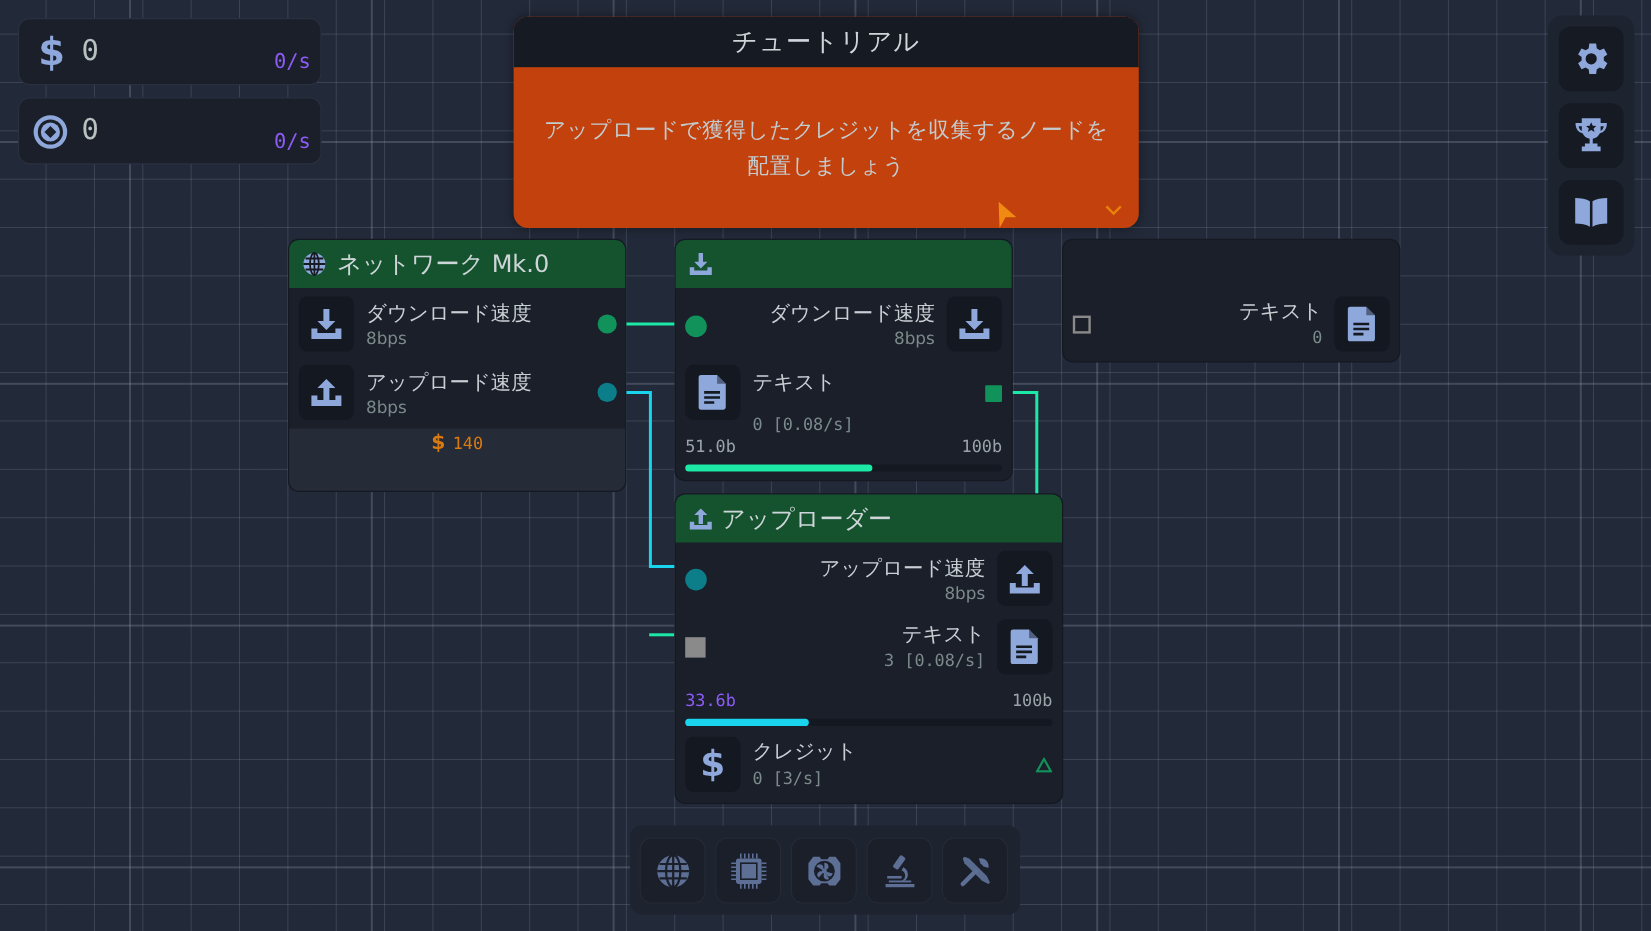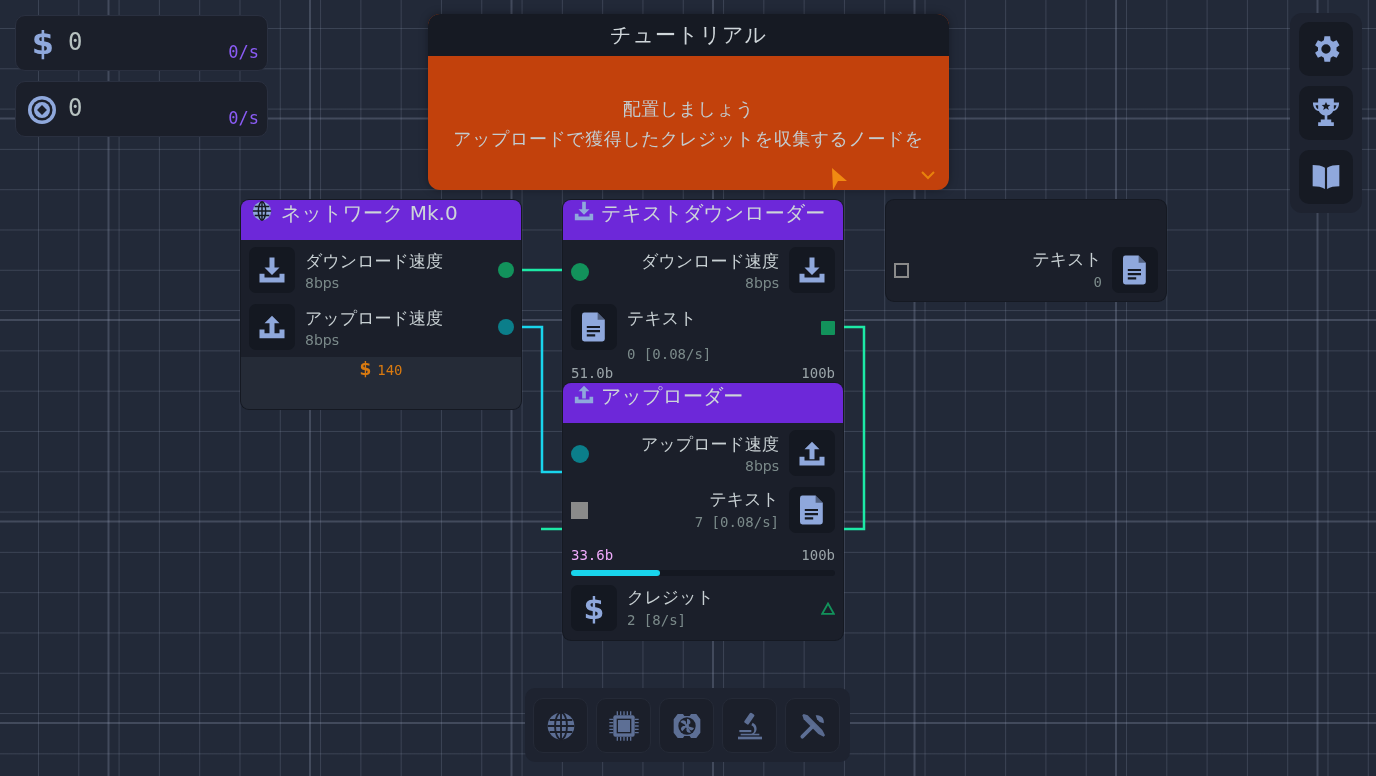--- a/index.html
+++ b/index.html
@@ -19,21 +19,21 @@
 .res .val{position:absolute;left:52px;top:12px;font-size:24px;color:#b7c2c0}
 .res .rate{position:absolute;right:8px;bottom:8px;font-size:17px;color:#8b5cf6}
 .tut{position:absolute;left:428px;top:14px;width:521px;height:176px;background:#c2410c;border-radius:12px;overflow:hidden;box-shadow:0 0 8px rgba(0,0,0,0.35)}
 .tut .hd{height:42px;background:#161a23;text-align:center;font-size:21px;line-height:42px;color:#cfd6da;letter-spacing:1px}
 .tut .body{padding:38px 12px 0;text-align:center;font-size:18px;line-height:30px;color:#c3cbcf;letter-spacing:0.5px}
 .tut .chev{position:absolute;right:14px;bottom:8px;width:14px;height:14px}
 .cursor{position:absolute;left:832px;top:168px}
 .side{position:absolute;left:1290px;top:13px;width:72px;height:200px;background:#1e2330;border-radius:12px}
 .side .b{position:absolute;left:9px;width:54px;height:54px;background:#161a23;border-radius:10px;display:flex;align-items:center;justify-content:center}
 .node{position:absolute;background:#1b1f2a;border-radius:8px;box-shadow:0 0 0 1px #151922}
-.node .nh{height:40px;background:#6d28d9;border-radius:8px 8px 0 0;display:flex;padding-left:10px;font-size:20px;color:#cdd5d8;gap:8px}
+.node .nh{height:40px;background:#14532d;border-radius:8px 8px 0 0;display:flex;align-items:center;padding-left:10px;font-size:20px;color:#cdd5d8;gap:8px}
 .row{position:absolute;left:0;right:0;height:56px}
 .ibox{position:absolute;width:46px;height:46px;background:#141821;border-radius:7px;display:flex;align-items:center;justify-content:center}
 .lbl{position:absolute;font-size:17px;color:#c8d0d3;white-space:nowrap}
 .sub{position:absolute;font-size:14px;color:#7b8a8a;white-space:nowrap}
 .dot{position:absolute;width:16px;height:16px;border-radius:50%}
 .green{background:#12925b}
 .teal{background:#0b7e8a}
 .sq{position:absolute;width:14px;height:14px}
 .prog{position:absolute;left:8px;right:8px;height:6px;background:#141821;border-radius:3px}
 .prog i{display:block;height:6px;border-radius:3px}
@@ -68,22 +68,22 @@
         <rect x="12.5" y="12.5" width="7" height="7" transform="rotate(45 16 16)" fill="#1b1f2a"></rect>
       </svg>
   </div>
   <div class="val mono">0</div>
   <div class="rate mono">0/s</div>
 </div>
 
 <div class="tut">
   <div class="hd">チュートリアル</div>
   <div class="body">
+    <div>アップロードで獲得したクレジットを収集するノードを</div>
     <div>配置しましょう</div>
-    <div>アップロードで獲得したクレジットを収集するノードを</div>
   </div>
   <svg class="chev" viewBox="0 0 14 14">
       <path d="M1 4 L7 10 L13 4" stroke="#e8820c" stroke-width="2" fill="none"></path>
     </svg>
 </div>
 <svg class="cursor" width="16" height="22" viewBox="0 0 16 22">
     <path d="M0 0 L15 13 L6 13 L1 22 Z" fill="#f08a12"></path>
   </svg>
 
 <div class="side">
@@ -139,21 +139,20 @@
   <div class="upg">
     <div style="font-size:14px;color:#d97a10;margin-top:2px"><b style="font-size:17px;margin-right:6px">$</b><span class="mono">140</span></div>
   </div>
 </div>
 
 <div class="node" style="left:563px;top:200px;width:280px;height:200px">
   <div class="nh" style="gap:6px">
     <svg width="22" height="22" viewBox="0 0 24 24">
         <path fill="#8fa8dc" d="M10 2h4v8h4l-6 6-6-6h4zM2 15h4v3h12v-3h4v7H2z"></path>
       </svg>
-    <span>テキストダウンローダー</span>
   </div>
   <div class="row" style="top:45px">
     <div class="dot green" style="left:8px;top:18px;width:18px;height:18px"></div>
     <div class="lbl" style="right:64px;top:5px">ダウンロード速度</div>
     <div class="sub" style="right:64px;top:30px">8bps</div>
     <div class="ibox" style="right:8px;top:2px">
       <svg width="30" height="30" viewBox="0 0 24 24">
           <path fill="#8fa8dc" d="M10 2h4v8h4l-6 6-6-6h4zM2 15h4v3h12v-3h4v7H2z"></path>
         </svg>
     </div>
@@ -170,60 +169,60 @@
     <div class="sub mono" style="left:64px;top:44px">0 [0.08/s]</div>
     <div class="sq green" style="right:8px;top:19px;border-radius:1px"></div>
   </div>
   <div class="sub mono" style="left:8px;top:165px;color:#9aa4a8">51.0b</div>
   <div class="sub mono" style="right:8px;top:165px;color:#9aa4a8">100b</div>
   <div class="prog" style="top:187px">
       <i style="width:59.2%;background:#1de9a6"></i>
     </div>
 </div>
 
-<div class="node" style="left:563px;top:383px;width:280px;height:257px">
+<div class="node" style="left:563px;top:412px;width:322px;height:257px">
   <div class="nh" style="gap:6px">
     <svg width="22" height="22" viewBox="0 0 24 24">
         <path fill="#8fa8dc" d="M10 17h4v-8h4l-6-6-6 6h4zM2 15h4v3h12v-3h4v7H2z"></path>
       </svg>
     <span>アップローダー</span>
   </div>
   <div class="row" style="top:45px">
     <div class="dot teal" style="left:8px;top:17px;width:18px;height:18px"></div>
     <div class="lbl" style="right:64px;top:5px">アップロード速度</div>
     <div class="sub" style="right:64px;top:30px">8bps</div>
     <div class="ibox" style="right:8px;top:2px">
       <svg width="30" height="30" viewBox="0 0 24 24">
           <path fill="#8fa8dc" d="M10 17h4v-8h4l-6-6-6 6h4zM2 15h4v3h12v-3h4v7H2z"></path>
         </svg>
     </div>
   </div>
   <div class="row" style="top:102px">
     <div class="sq" style="left:8px;top:17px;width:17px;height:17px;background:#8a8a8a"></div>
     <div class="lbl" style="right:64px;top:3px">テキスト</div>
-    <div class="sub mono" style="right:64px;top:29px">7 [0.08/s]</div>
+    <div class="sub mono" style="right:64px;top:29px">3 [0.08/s]</div>
     <div class="ibox" style="right:8px;top:2px">
       <svg width="24" height="30" viewBox="0 0 20 24">
           <path fill="#8fa8dc" d="M2 0h11l6 6v16a2 2 0 0 1-2 2H2a2 2 0 0 1-2-2V2a2 2 0 0 1 2-2z"></path>
           <path fill="#141821" d="M13 0v6h6z" opacity=".5"></path>
           <path stroke="#141821" stroke-width="1.8" d="M4 12h11M4 15.5h11M4 19h7"></path>
         </svg>
     </div>
   </div>
-  <div class="sub mono" style="left:8px;top:164px;color:#f0abfc">33.6b</div>
+  <div class="sub mono" style="left:8px;top:164px;color:#8b5cf6">33.6b</div>
   <div class="sub mono" style="right:8px;top:164px;color:#9aa4a8">100b</div>
   <div class="prog" style="top:187px">
       <i style="width:33.6%;background:#19d4ec"></i>
     </div>
   <div class="row" style="top:200px">
     <div class="ibox" style="left:8px;top:2px">
       <span style="color:#8fa8dc;font-size:30px;font-weight:bold">$</span>
     </div>
     <div class="lbl" style="left:64px;top:3px">クレジット</div>
-    <div class="sub mono" style="left:64px;top:29px">2 [8/s]</div>
+    <div class="sub mono" style="left:64px;top:29px">0 [3/s]</div>
     <svg style="position:absolute;right:8px;top:19px" width="14" height="13" viewBox="0 0 14 13">
         <path d="M7 1.5 L12.8 11.8 L1.2 11.8 Z" stroke="#12925b" stroke-width="1.8" fill="none"></path>
       </svg>
   </div>
 </div>
 
 <div class="node" style="left:886px;top:200px;width:280px;height:101px">
   <div class="row" style="top:45px">
     <div class="sq" style="left:8px;top:18px;width:15px;height:15px;border:2px solid #8a8a8a"></div>
     <div class="lbl" style="right:64px;top:3px">テキスト</div>

